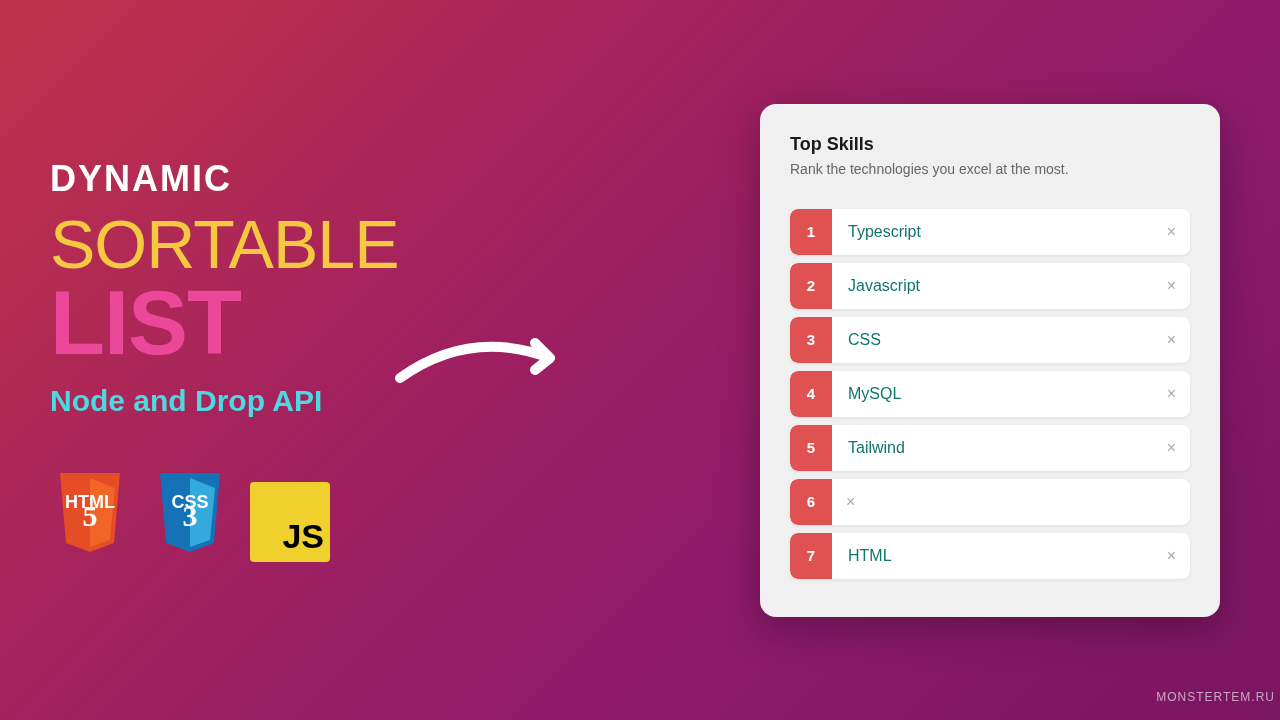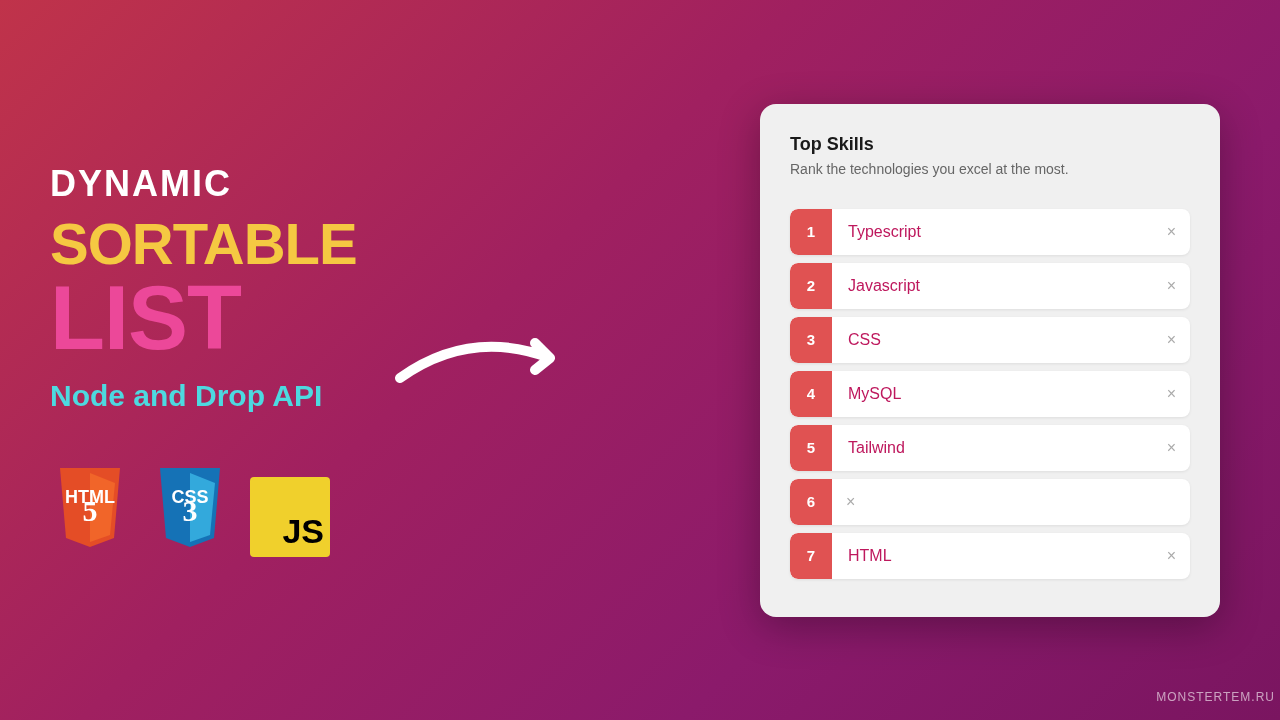--- a/index.html
+++ b/index.html
@@ -26,22 +26,22 @@
     .dynamic-label {
       color: #ffffff;
       font-size: 36px;
       font-weight: 700;
       letter-spacing: 2px;
       margin-bottom: 10px;
     }
 
     .sortable-label {
       color: #f5c842;
-      font-size: 58px;
-      font-weight: 700;
+      font-size: 68px;
+      font-weight: 400;
       line-height: 1;
       letter-spacing: -1px;
     }
 
     .list-label {
       color: #ec4899;
       font-size: 90px;
       font-weight: 900;
       line-height: 1;
       letter-spacing: -1px;
@@ -120,21 +120,21 @@
       align-items: center;
       justify-content: center;
       flex-shrink: 0;
       border-radius: 8px 0 0 8px;
     }
 
     .skill-name {
       flex: 1;
       padding: 0 16px;
       font-size: 16px;
-      color: #be185d;
+      color: #0f766e;
       font-weight: 400;
     }
 
     .skill-close {
       color: #aaa;
       font-size: 16px;
       padding: 0 14px;
       cursor: pointer;
     }
 

